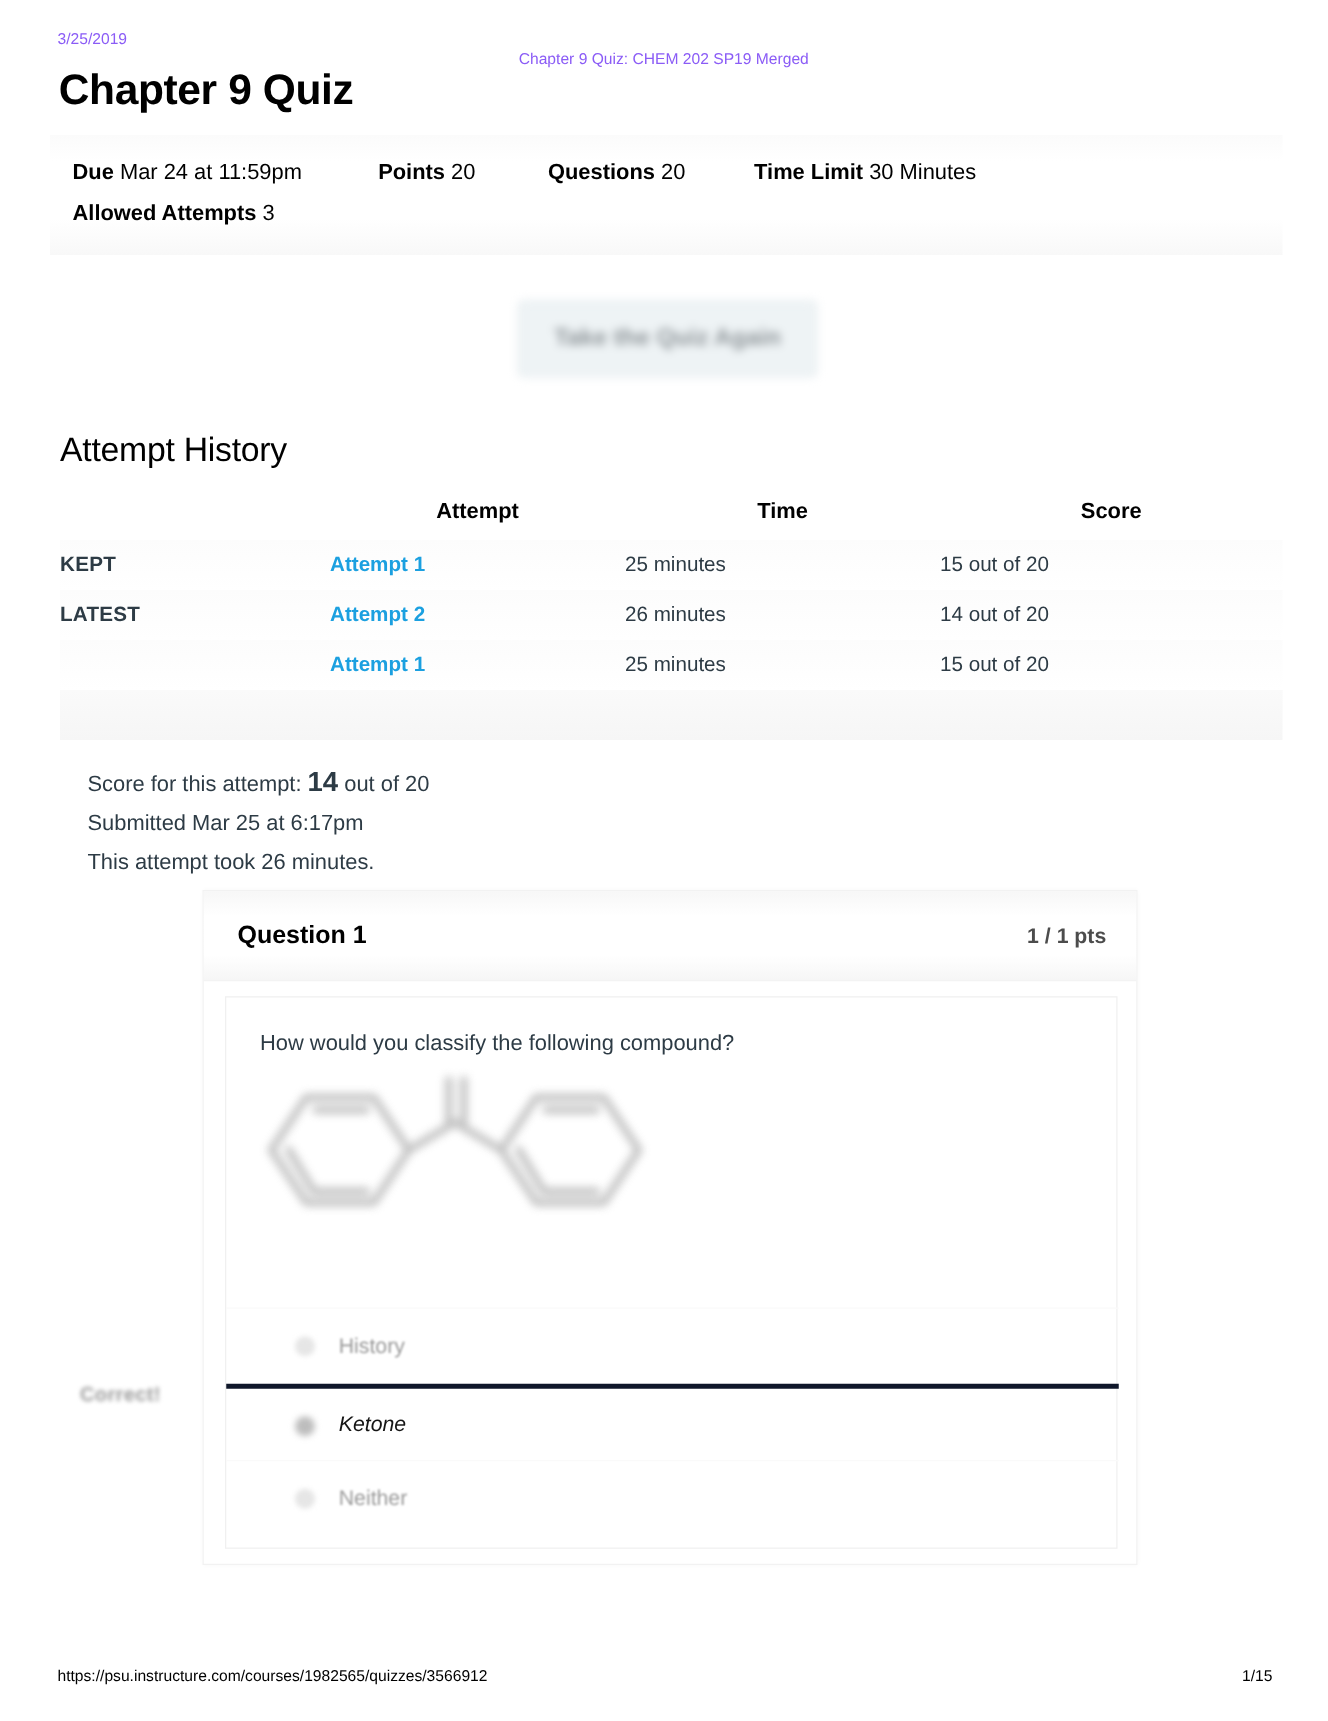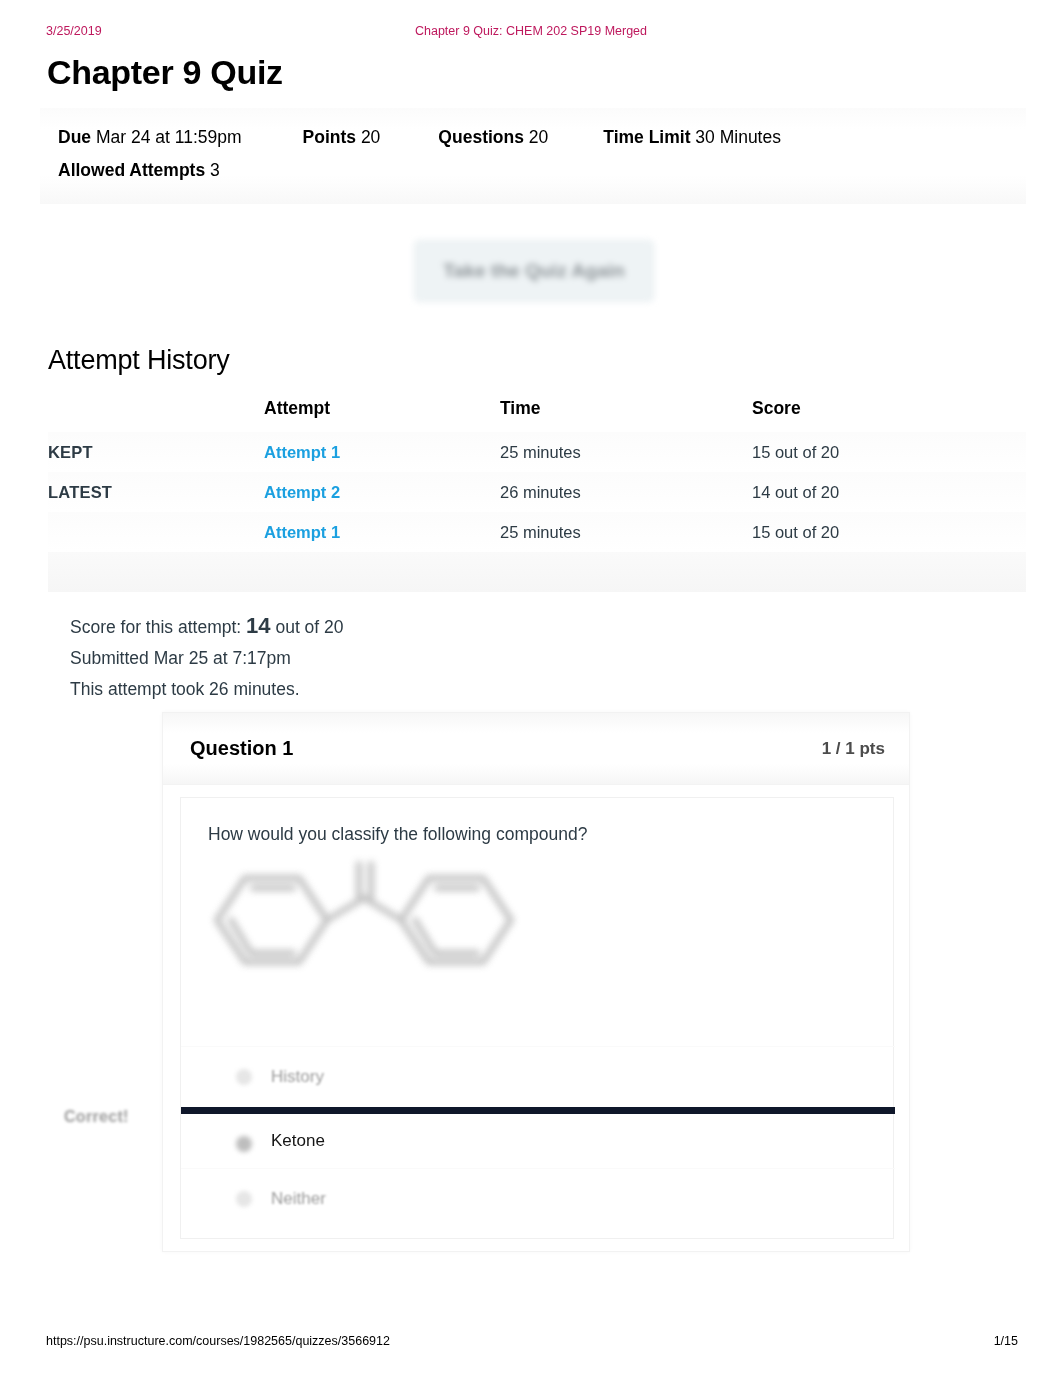--- a/index.html
+++ b/index.html
@@ -21,31 +21,31 @@
   }
 
   
   .print-header {
     position: absolute;
     top: 24px;
     left: 0;
     width: 896px;
     height: 16px;
     font-size: 12.5px;
-    color: #be185d;
+    color: #8b5cf6;
   }
   .print-header .ph-date {
     position: absolute;
     left: 46px;
     top: 0;
   }
   .print-header .ph-title {
     position: absolute;
     left: 0;
-    top: 0;
+    top: 16px;
     width: 1062px;
     text-align: center;
   }
 
   
   .quiz-title {
     position: absolute;
     left: 47px;
     top: 53px;
     font-size: 34px;
@@ -116,21 +116,21 @@
 
   .history-table {
     position: absolute;
     left: 48px;
     top: 398px;
     width: 978px;
     border-collapse: collapse;
     font-size: 16.5px;
   }
   .history-table th {
-    text-align: left;
+    text-align: center;
     font-weight: bold;
     font-size: 17.5px;
     color: #000;
     padding: 0 0 12px 0;
     height: 34px;
     vertical-align: top;
   }
   .history-table td {
     padding: 0;
     height: 40px;
@@ -233,21 +233,21 @@
     width: 714px;
   }
   .answer-row {
     position: relative;
     height: 61px;
     display: flex;
     align-items: center;
     padding-left: 45px;
     border-top: 1px solid #fafafa;
   }
-  .answer-row.sel { border-top: 7px solid #0f172a; }
+  .answer-row.sel { border-top: 4px solid #0f172a; font-style: italic; }
   .radio {
     position: absolute;
     left: 55px;
     top: 22px;
     width: 16px;
     height: 16px;
     border-radius: 50%;
     background: #e6e6e6;
     filter: blur(2.2px);
   }
@@ -344,21 +344,21 @@
         <td>15 out of 20</td>
       </tr>
       <tr>
         <td class="hist-spacer" colspan="4"></td>
       </tr>
     </tbody>
   </table>
 
   <div class="score-block">
     <div><span>Score for this attempt:</span> <span class="score-big">14</span> <span>out of 20</span></div>
-    <div>Submitted Mar 25 at 7:17pm</div>
+    <div>Submitted Mar 25 at 6:17pm</div>
     <div>This attempt took 26 minutes.</div>
   </div>
 
   <div class="question-box">
     <div class="q-header">
       <div class="q-header-title">Question 1</div>
       <div class="q-header-pts">1 / 1 pts</div>
     </div>
 
     <div class="q-inner">

